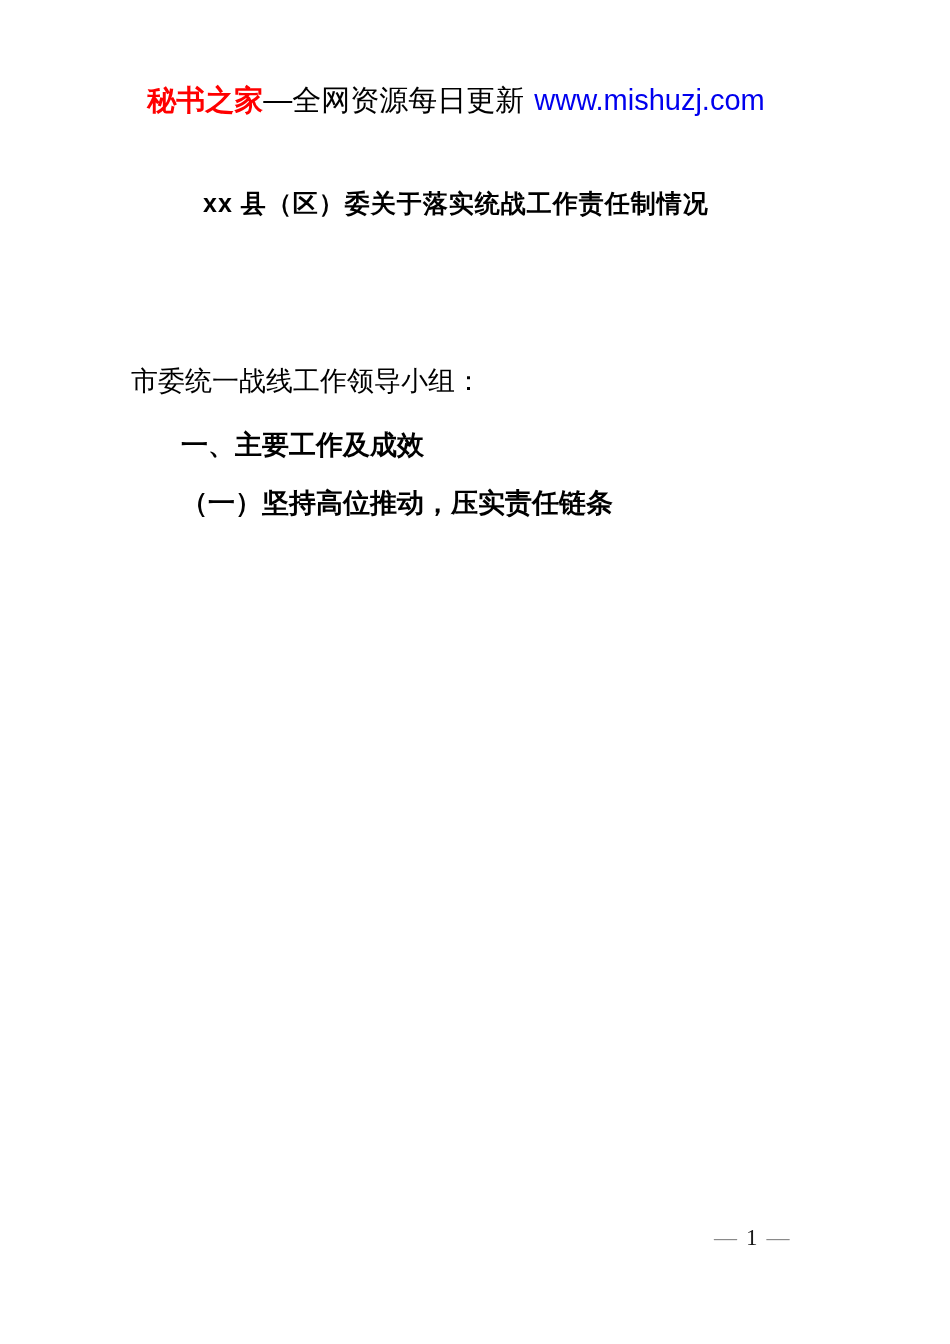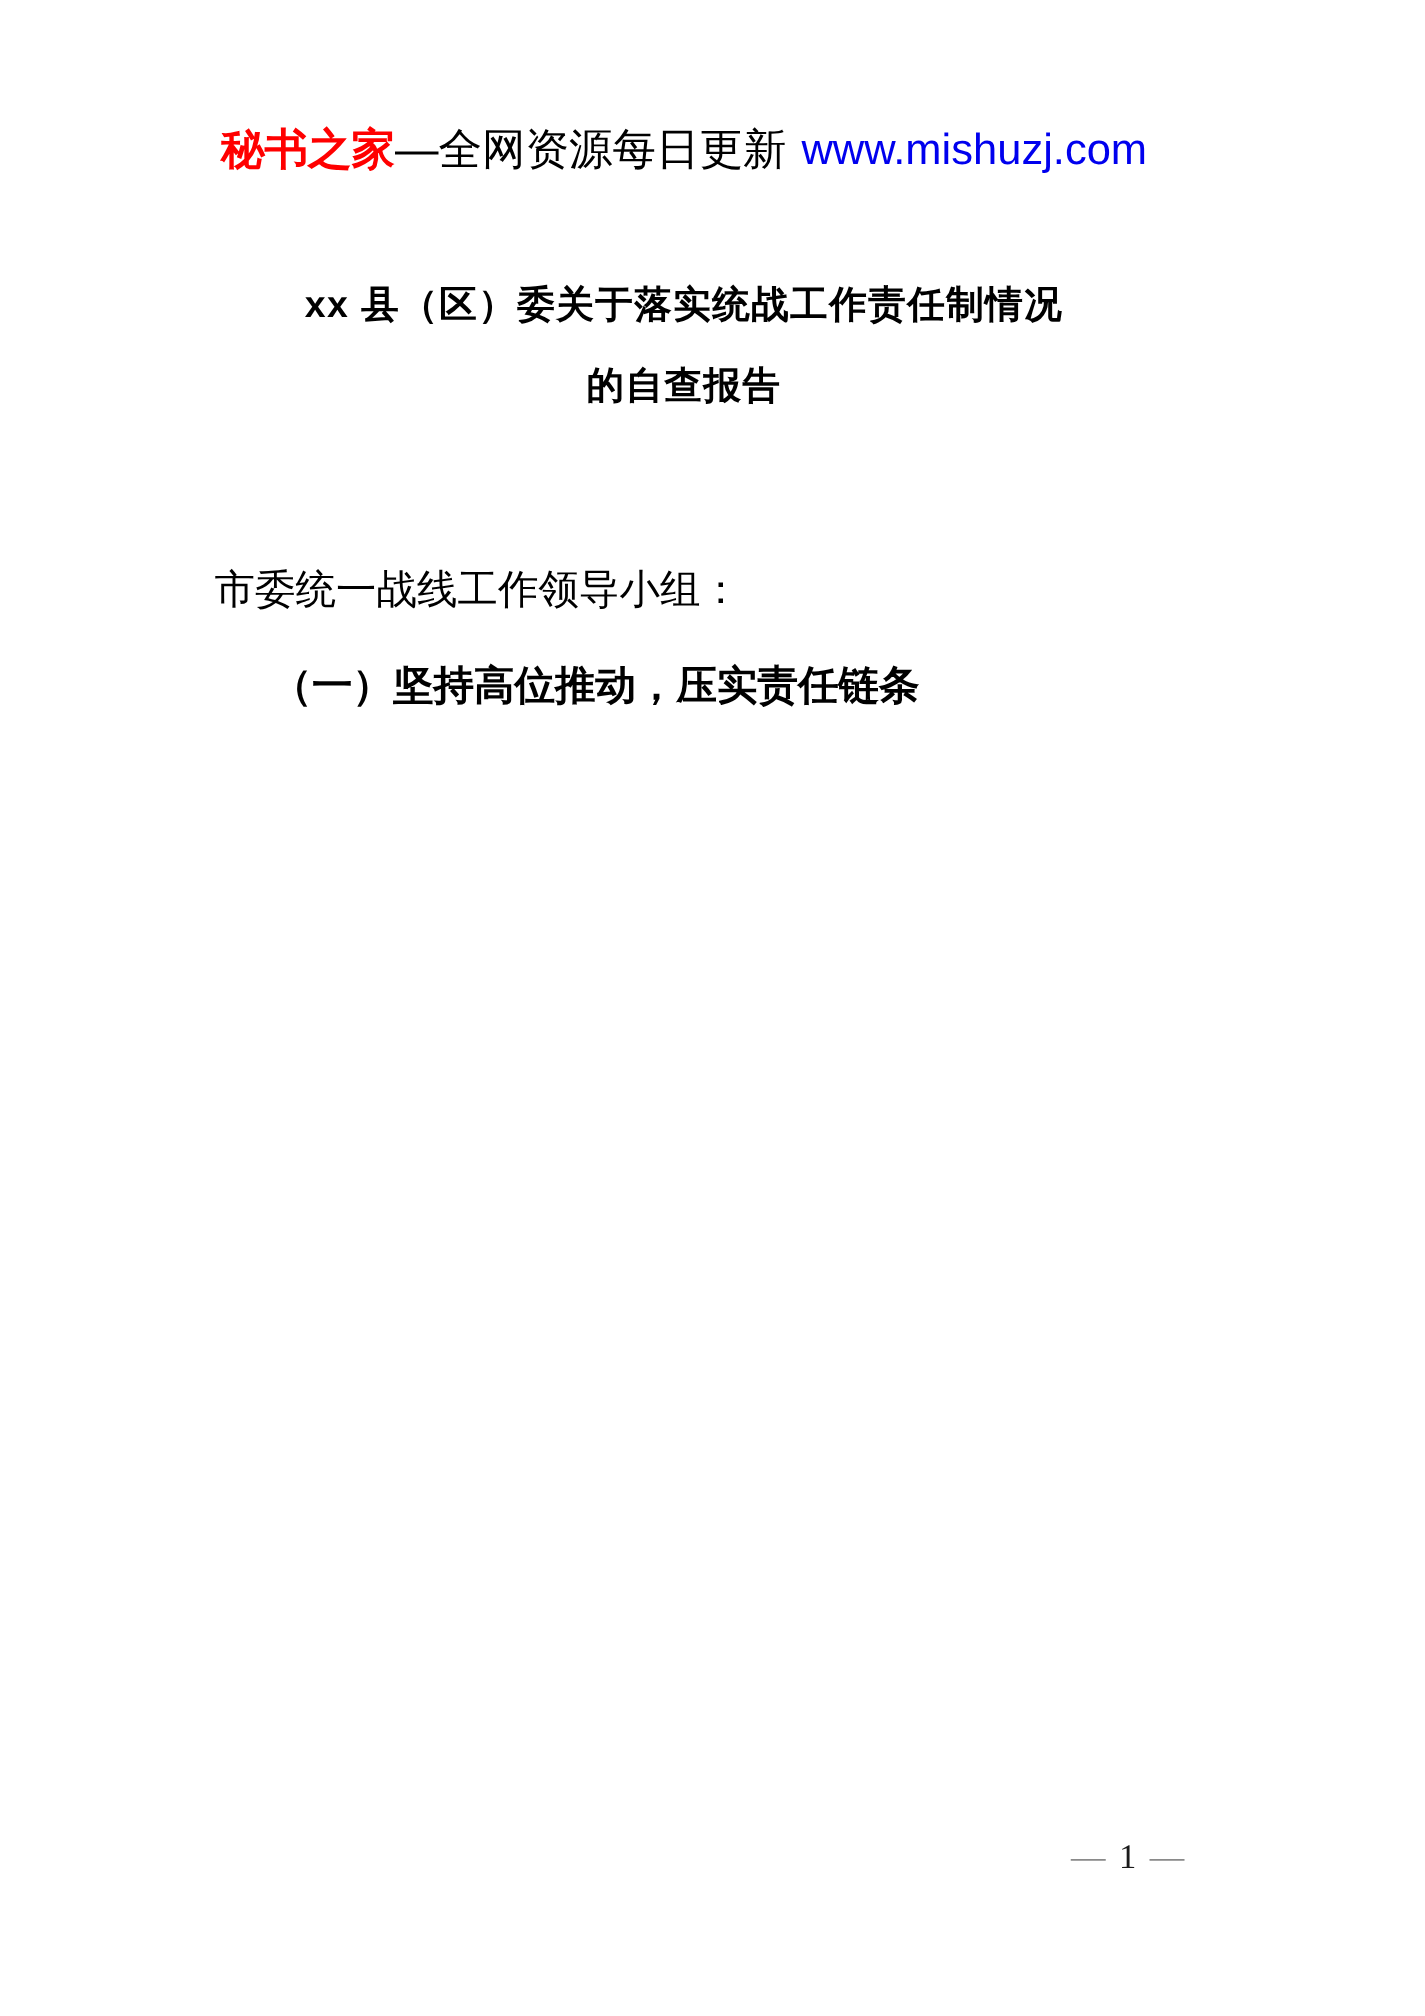--- a/index.html
+++ b/index.html
@@ -48,21 +48,21 @@
     position: absolute;
     top: 351px;
     left: 127px;
     width: 707px;
     font-family: "Liberation Serif", serif;
     font-size: 27px;
     line-height: 52px;
     text-align: justify;
     text-justify: inter-ideograph;
   }
-  .doc-body p { margin: 16px; }
+  .doc-body p { margin: 4px; }
   .doc-body .salutation { margin-bottom: 12px; text-indent: 0; }
   .doc-body .para { text-indent: 2em; }
   .doc-body .heading { text-indent: 2em; font-weight: bold; margin: 6px 0; }
   
   .page-number {
     position: absolute;
     top: 1222px;
     left: 714px;
     white-space: nowrap;
     font-family: "Liberation Serif", serif;
@@ -76,25 +76,25 @@
 <body>
 
 <div class="page">
 
   <header class="site-header">
     <span class="brand">秘书之家</span><span class="tagline">—全网资源每日更新</span><a class="url">www.mishuzj.com</a>
   </header>
 
   <h1 class="doc-title">
     <span class="title-line">xx 县（区）委关于落实统战工作责任制情况</span>
-    <span class="title-line">的自查报告</span>
   </h1>
 
   <main class="doc-body">
     <p class="salutation">市委统一战线工作领导小组：</p>
+    <p class="heading">一、主要工作及成效</p>
     <p class="heading">（一）坚持高位推动，压实责任链条</p>
   </main>
 
   <div class="page-number">
     <span class="dash">—</span><span class="num">1</span><span class="dash">—</span>
   </div>
 
 </div>
 
 </body></html>

